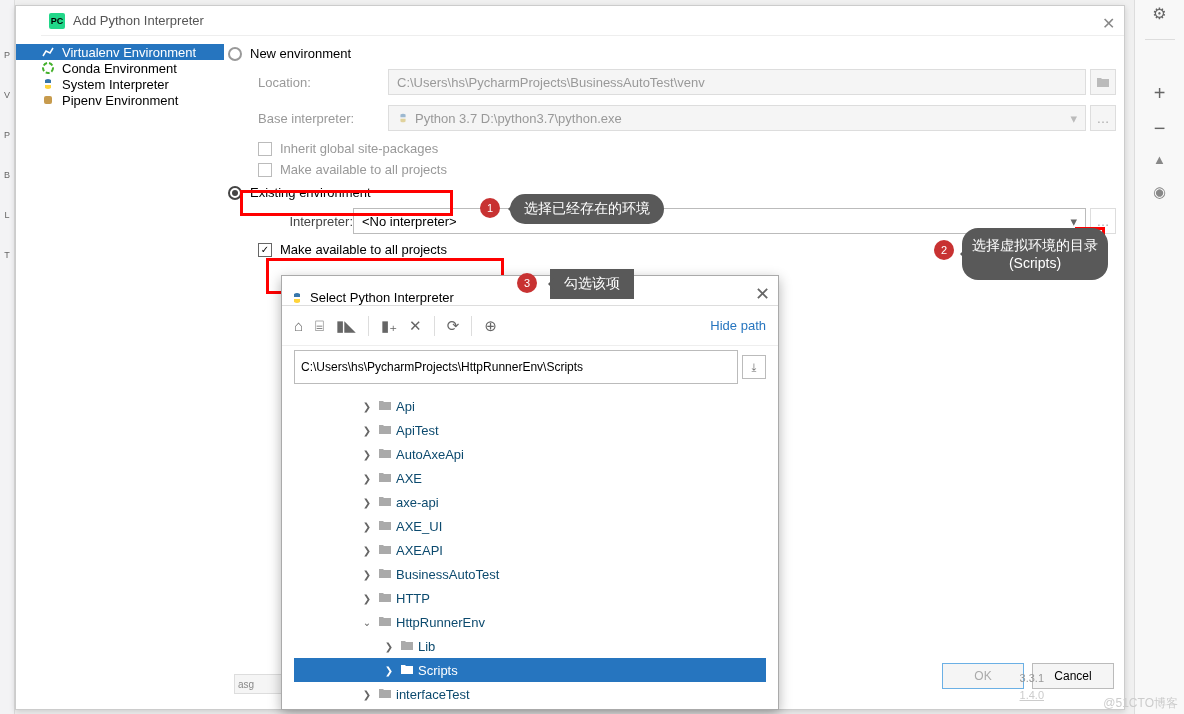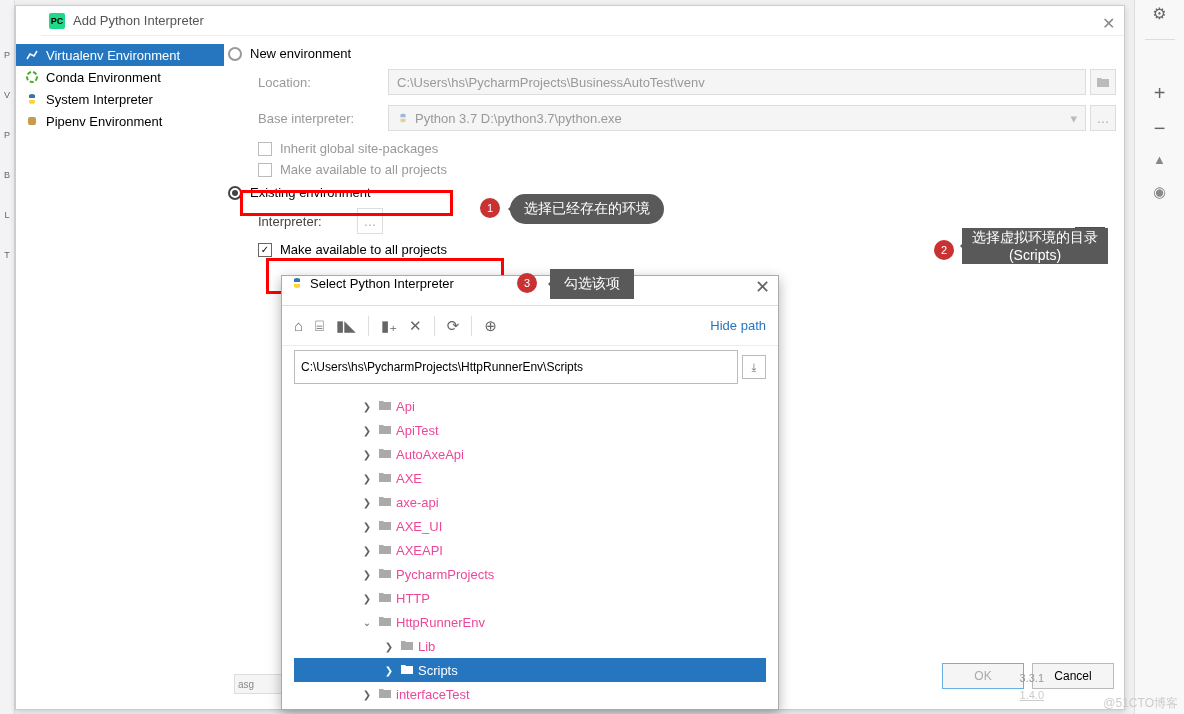--- a/index.html
+++ b/index.html
@@ -4,60 +4,60 @@
 <style>
 * { box-sizing: border-box; margin: 0; padding: 0; font-family: "Segoe UI", Arial, sans-serif; }
 body { width: 1184px; height: 714px; background: #f0f0f0; position: relative; overflow: hidden; font-size: 13px; }
 .main-dialog { position: absolute; left: 15px; top: 5px; width: 1110px; height: 705px; background: #fff; border: 1px solid #ccc; box-shadow: 0 2px 6px rgba(0,0,0,0.15); }
 .titlebar { height: 30px; display: flex; align-items: center; padding: 0 8px; border-bottom: 1px solid #eee; margin-left: 25px; }
 .pc-icon { width: 16px; height: 16px; background: #21D789; border-radius: 2px; margin-right: 8px; display: inline-flex; align-items: center; justify-content: center; font-size: 9px; font-weight: bold; color: #000; }
 .title { color: #555; font-size: 13px; }
 .close-x { margin-left: auto; width: 14px; height: 14px; color: #888; font-size: 16px; cursor: pointer; }
 .dialog-body { display: flex; height: calc(100% - 30px); }
 .left-panel { width: 208px; padding-top: 8px; }
-.env-item { height: 22px; display: flex; align-items: center; padding-left: 8px; cursor: pointer; gap: 6px; }
+.env-item { height: 16px; display: flex; align-items: center; padding-left: 24px; cursor: pointer; gap: 6px; }
 .env-item.selected { background: #2675BF; color: #fff; }
 .env-icon { width: 16px; height: 16px; display: inline-flex; align-items: center; justify-content: center; }
 .right-panel { flex: 1; padding: 10px 8px 0 0; position: relative; }
 .radio-row { display: flex; align-items: center; gap: 8px; margin-bottom: 8px; margin-left: 4px; }
 .radio { width: 14px; height: 14px; border: 2px solid #999; border-radius: 50%; display: inline-flex; align-items: center; justify-content: center; }
 .radio.selected { border-color: #444; }
 .radio.selected::after { content: ""; width: 6px; height: 6px; background: #444; border-radius: 50%; }
 .field-row { display: flex; align-items: center; margin-left: 34px; margin-bottom: 10px; }
 .field-label { width: 130px; color: #999; }
 .field-input { flex: 1; height: 26px; background: #f5f5f5; border: 1px solid #ddd; padding: 0 8px; color: #999; display: flex; align-items: center; }
 .field-btn { width: 26px; height: 26px; border: 1px solid #ddd; margin-left: 4px; background: #f5f5f5; display: flex; align-items: center; justify-content: center; color: #aaa; }
 .check-row { display: flex; align-items: center; margin-left: 34px; margin-bottom: 6px; gap: 8px; color: #999; }
 .check { width: 14px; height: 14px; border: 1px solid #bbb; background: #fff; }
 .existing-section { margin-top: 8px; }
-.interp-row { display: flex; align-items: center; margin-left: 34px; margin-top: 2px; }
+.interp-row { display: flex; align-items: center; margin-left: 34px; margin-top: 2px; text-align: right; }
 .interp-label { width: 95px; color: #444; }
 .interp-drop { flex: 1; height: 26px; border: 1px solid #bbb; padding: 0 8px; display: flex; align-items: center; background: #fff; }
 .interp-drop::after { content: "▾"; margin-left: auto; color: #666; }
 .make-avail { display: flex; align-items: center; margin-left: 34px; margin-top: 8px; gap: 8px; }
 .checkbox-checked { width: 14px; height: 14px; border: 1px solid #666; display: inline-flex; align-items: center; justify-content: center; font-size: 10px; }
 .red-box { border: 3px solid #FF0000; position: absolute; pointer-events: none; }
 .badge { width: 20px; height: 20px; background: #C83232; border-radius: 50%; color: #fff; font-size: 11px; display: inline-flex; align-items: center; justify-content: center; position: absolute; z-index: 20; }
 .tooltip-box { background: #595959; color: #fff; padding: 6px 14px; font-size: 14px; position: absolute; z-index: 20; display: flex; align-items: center; }
 .tooltip-box::before { content: ""; position: absolute; left: -8px; top: 50%; transform: translateY(-50%); border: 6px solid transparent; border-right-color: #595959; }
 .inner-dialog { position: absolute; left: 281px; top: 275px; width: 498px; height: 435px; background: #fff; border: 1px solid #aaa; box-shadow: 0 4px 12px rgba(0,0,0,0.3); z-index: 15; }
-.inner-title { height: 30px; display: flex; align-items: flex-start; padding: 0 8px; border-bottom: 1px solid #ddd; }
+.inner-title { height: 30px; display: flex; align-items: flex-end; padding: 0 8px; border-bottom: 1px solid #ddd; }
 .inner-close { margin-left: auto; font-size: 18px; color: #666; cursor: pointer; }
 .toolbar-row { height: 40px; display: flex; align-items: center; padding: 0 12px; gap: 12px; border-bottom: 1px solid #eee; }
 .tool-icon { color: #666; font-size: 15px; cursor: pointer; }
 .tool-sep { width: 1px; height: 20px; background: #ddd; }
 .hide-path { margin-left: auto; color: #2675BF; cursor: pointer; font-size: 13px; }
 .path-input-row { padding: 4px 12px; display: flex; align-items: center; gap: 4px; }
 .path-input { flex: 1; height: 24px; border: 1px solid #bbb; padding: 16px 6px; font-size: 12px; }
 .path-btn { width: 24px; height: 24px; border: 1px solid #bbb; display: flex; align-items: center; justify-content: center; color: #666; font-size: 11px; }
 .tree { padding: 6px 12px; overflow: auto; height: calc(100% - 110px); }
 .tree-item { display: flex; align-items: center; height: 24px; gap: 4px; }
 .tree-arrow { width: 14px; text-align: center; color: #666; font-size: 10px; }
 .folder-icon { color: #aaa; font-size: 13px; }
-.tree-label { color: #ec4899; }
+.tree-label { color: #0c4a6e; }
 .tree-item.selected { background: #2675BF; color: #fff; }
 .tree-item.selected .tree-label, .tree-item.selected .folder-icon, .tree-item.selected .tree-arrow { color: #fff; }
 .btn-row { position: absolute; bottom: 20px; right: 10px; display: flex; gap: 8px; }
 .btn { width: 82px; height: 26px; border: 1px solid #bbb; background: #f5f5f5; display: flex; align-items: center; justify-content: center; cursor: pointer; font-size: 12px; }
 .btn.ok { color: #aaa; border-color: #6bb0e5; }
 .side-strip { position: absolute; right: 0; top: 0; width: 50px; height: 714px; background: #f8f8f8; border-left: 1px solid #ddd; display: flex; flex-direction: column; align-items: center; padding-top: 4px; gap: 12px; }
 .side-strip .gear { font-size: 16px; color: #666; cursor: pointer; }
 .side-strip .plus { font-size: 20px; color: #666; margin-top: 30px; cursor: pointer; }
 .side-strip .minus { font-size: 20px; color: #666; cursor: pointer; }
 .left-edge { position: absolute; left: 0; top: 0; width: 15px; height: 714px; background: #f3f3f5; border-right: 1px solid #ddd; font-size: 9px; color: #666; padding-top: 50px; display: flex; flex-direction: column; align-items: center; gap: 30px; }
@@ -155,20 +155,23 @@
         <span>Make available to all projects</span>
       </div>
 
       <div class="existing-section">
         <div class="radio-row">
           <span class="radio selected"></span>
           <span>Existing environment</span>
         </div>
         <div class="interp-row">
           <span class="interp-label">Interpreter:</span>
+          <div class="interp-drop">
+            <span>&lt;No interpreter&gt;</span>
+          </div>
           <div class="field-btn" style="background:#fff;">…</div>
         </div>
         <div class="make-avail">
           <span class="checkbox-checked">✓</span>
           <span>Make available to all projects</span>
         </div>
       </div>
 
       <div class="btn-row">
         <div class="btn ok">
@@ -187,21 +190,21 @@
 </div>
 
 <div class="red-box" style="left:240px;top:190px;width:213px;height:26px;"></div>
 <div class="badge" style="left:480px;top:198px;">1</div>
 <div class="tooltip-box" style="left:510px;top:194px;border-radius:15px;">
     <span>选择已经存在的环境</span>
   </div>
 
 <div class="red-box" style="left:1075px;top:227px;width:30px;height:30px;"></div>
 <div class="badge" style="left:934px;top:240px;">2</div>
-<div class="tooltip-box" style="left:962px;top:228px;flex-direction:column;line-height:1.3;padding:0 10px;">
+<div class="tooltip-box" style="left:962px;top:228px;flex-direction:column;line-height:1.3;padding:8px 10px;border-radius:16px;">
   <span>选择虚拟环境的目录</span>
   <span>(Scripts)</span>
 </div>
 
 <div class="red-box" style="left:266px;top:258px;width:238px;height:36px;"></div>
 <div class="badge" style="left:517px;top:273px;">3</div>
 <div class="tooltip-box" style="left:550px;top:269px;">
     <span>勾选该项</span>
   </div>
 
@@ -281,21 +284,21 @@
         <span class="folder-icon"><svg width="14" height="12" viewBox="0 0 14 12">
             <path d="M1 2 L5 2 L6 3 L13 3 L13 11 L1 11 Z" fill="currentColor"></path>
           </svg></span>
         <span class="tree-label">AXEAPI</span>
       </div>
       <div class="tree-item" style="padding-left: 66px;">
         <span class="tree-arrow">❯</span>
         <span class="folder-icon"><svg width="14" height="12" viewBox="0 0 14 12">
             <path d="M1 2 L5 2 L6 3 L13 3 L13 11 L1 11 Z" fill="currentColor"></path>
           </svg></span>
-        <span class="tree-label">PycharmProjects</span>
+        <span class="tree-label">BusinessAutoTest</span>
       </div>
       <div class="tree-item" style="padding-left: 66px;">
         <span class="tree-arrow">❯</span>
         <span class="folder-icon"><svg width="14" height="12" viewBox="0 0 14 12">
             <path d="M1 2 L5 2 L6 3 L13 3 L13 11 L1 11 Z" fill="currentColor"></path>
           </svg></span>
         <span class="tree-label">HTTP</span>
       </div>
       <div class="tree-item" style="padding-left: 66px;">
         <span class="tree-arrow">⌄</span>

